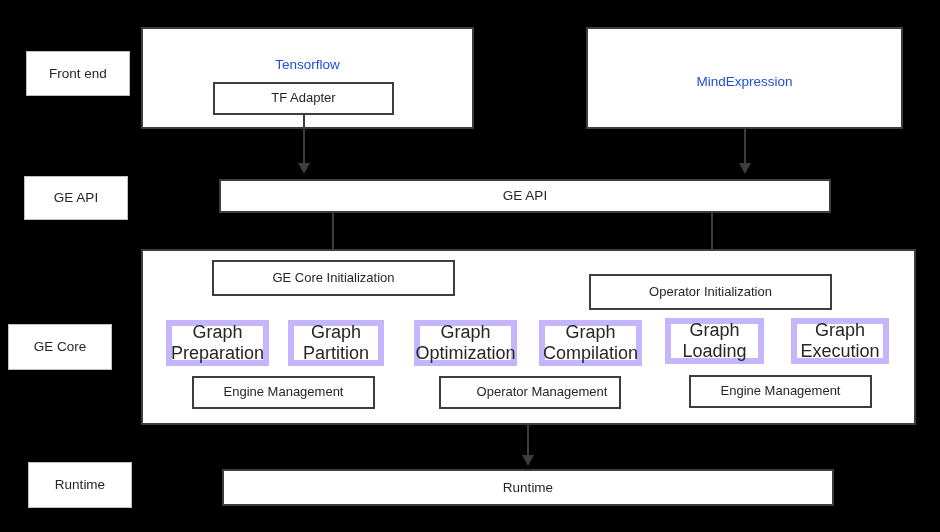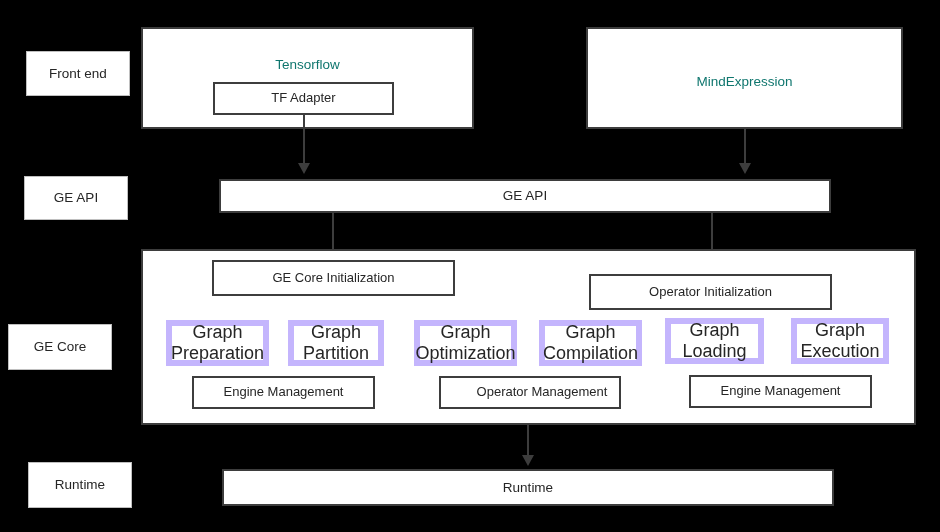--- a/index.html
+++ b/index.html
@@ -33,21 +33,21 @@
     font-size: 13.5px;
   }
   .container-box {
     border: 2px solid #3d3d3d;
     align-items: flex-start;
     justify-content: center;
   }
   .container-box > .caption {
     margin-top: 28px;
     font-size: 13.5px;
-    color: #0f766e;
+    color: #1d4ed8;
   }
   .container-box.centered-caption > .caption {
     margin-top: 8px;
   }
   .inner-box {
     border: 2px solid #3d3d3d;
     font-size: 13px;
   }
   .bar-box {
     border: 2px solid #3d3d3d;

